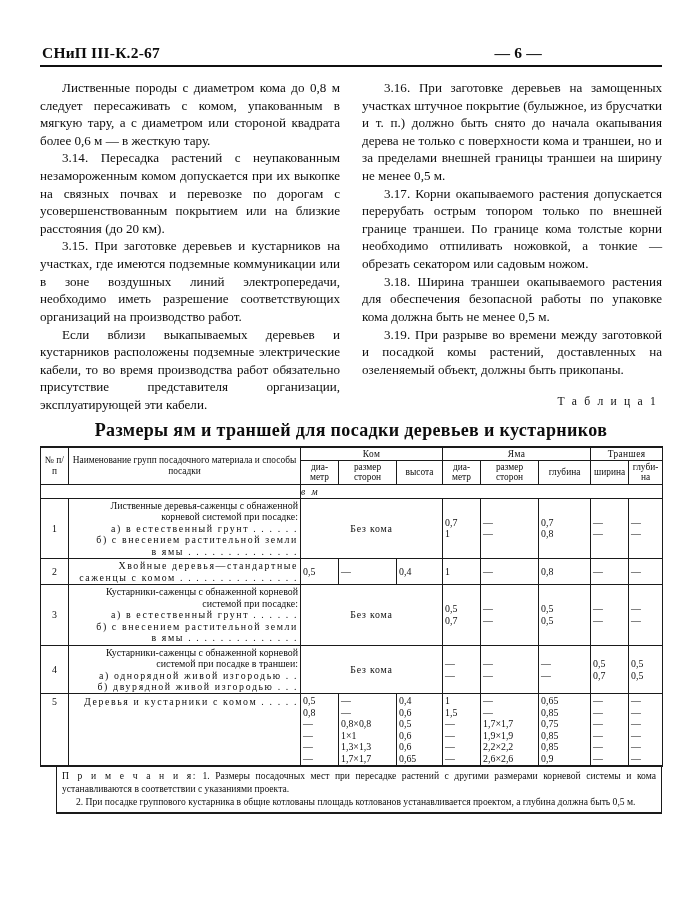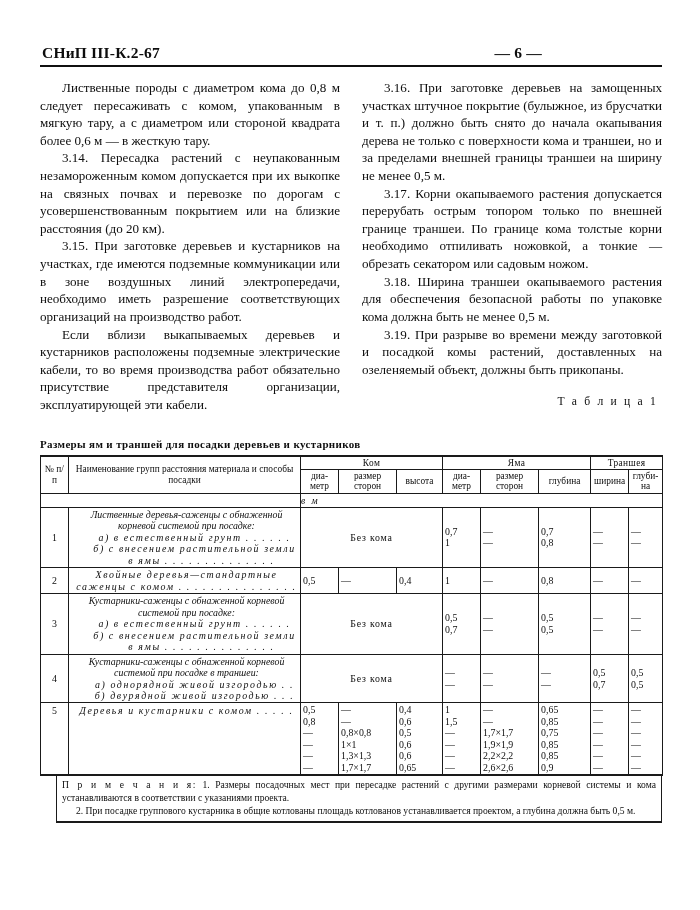--- a/index.html
+++ b/index.html
@@ -59,25 +59,25 @@
 
   
   .tbl-label {
     margin-top: 16px;
     text-align: right;
     font-size: 11.6px;
     letter-spacing: 2.2px;
     padding-right: 4px;
   }
   .tbl-title {
-    margin-top: 24px;
+    margin-top: 6px;
     margin-bottom: 5px;
-    text-align: left;
+    text-align: center;
     font-weight: bold;
-    font-size: 11px;
+    font-size: 18px;
     letter-spacing: .35px;
   }
 
   
   table.grid {
     width: 100%;
     border-collapse: collapse;
     font-size: 9.9px;
     line-height: 1.16;
     table-layout: fixed;
@@ -97,21 +97,21 @@
   .outer-bot  { border-bottom-width: 2px !important; }
   .hdr-span { letter-spacing: .4px; }
   .units {
     text-align: left;
     font-style: italic;
     letter-spacing: 2px;
     font-size: 9.6px;
     padding: 1px 0 !important;
   }
   .c-num   { text-align: center; width: 26px; }
-  .c-name  { text-align: center; padding-left: 6px !important; font-style: italic; }
+  .c-name  { text-align: right; padding-left: 6px !important; }
   .c-val   { text-align: left; }
   .nm-main { display: block; }
   .nm-sub  { display: block; padding-left: 30px; text-indent: -14px; }
   .dots { letter-spacing: 1.6px; }
   .stack { display: block; }
   .stack span { display: block; }
   .bk { text-align: center; letter-spacing: .8px; margin-top: 16px; }
 
   
   .notes {
@@ -168,21 +168,21 @@
         <col style="width:46px">
       <col style="width:38px">
         <col style="width:58px">
         <col style="width:52px">
       <col style="width:38px">
         <col style="width:34px">
     </colgroup>
     <thead>
       <tr>
         <th rowspan="2" class="outer-top">№ п/п</th>
-        <th rowspan="2" class="outer-top">Наименование групп расстояния материала и способы посадки</th>
+        <th rowspan="2" class="outer-top">Наименование групп посадочного материала и способы посадки</th>
         <th colspan="3" class="hdr-span outer-top">Ком</th>
         <th colspan="3" class="hdr-span outer-top">Яма</th>
         <th colspan="2" class="hdr-span outer-top">Траншея</th>
       </tr>
       <tr>
         <th>диа- метр</th>
         <th>размер сторон</th>
         <th>высота</th>
         <th>диа- метр</th>
         <th>размер сторон</th>

